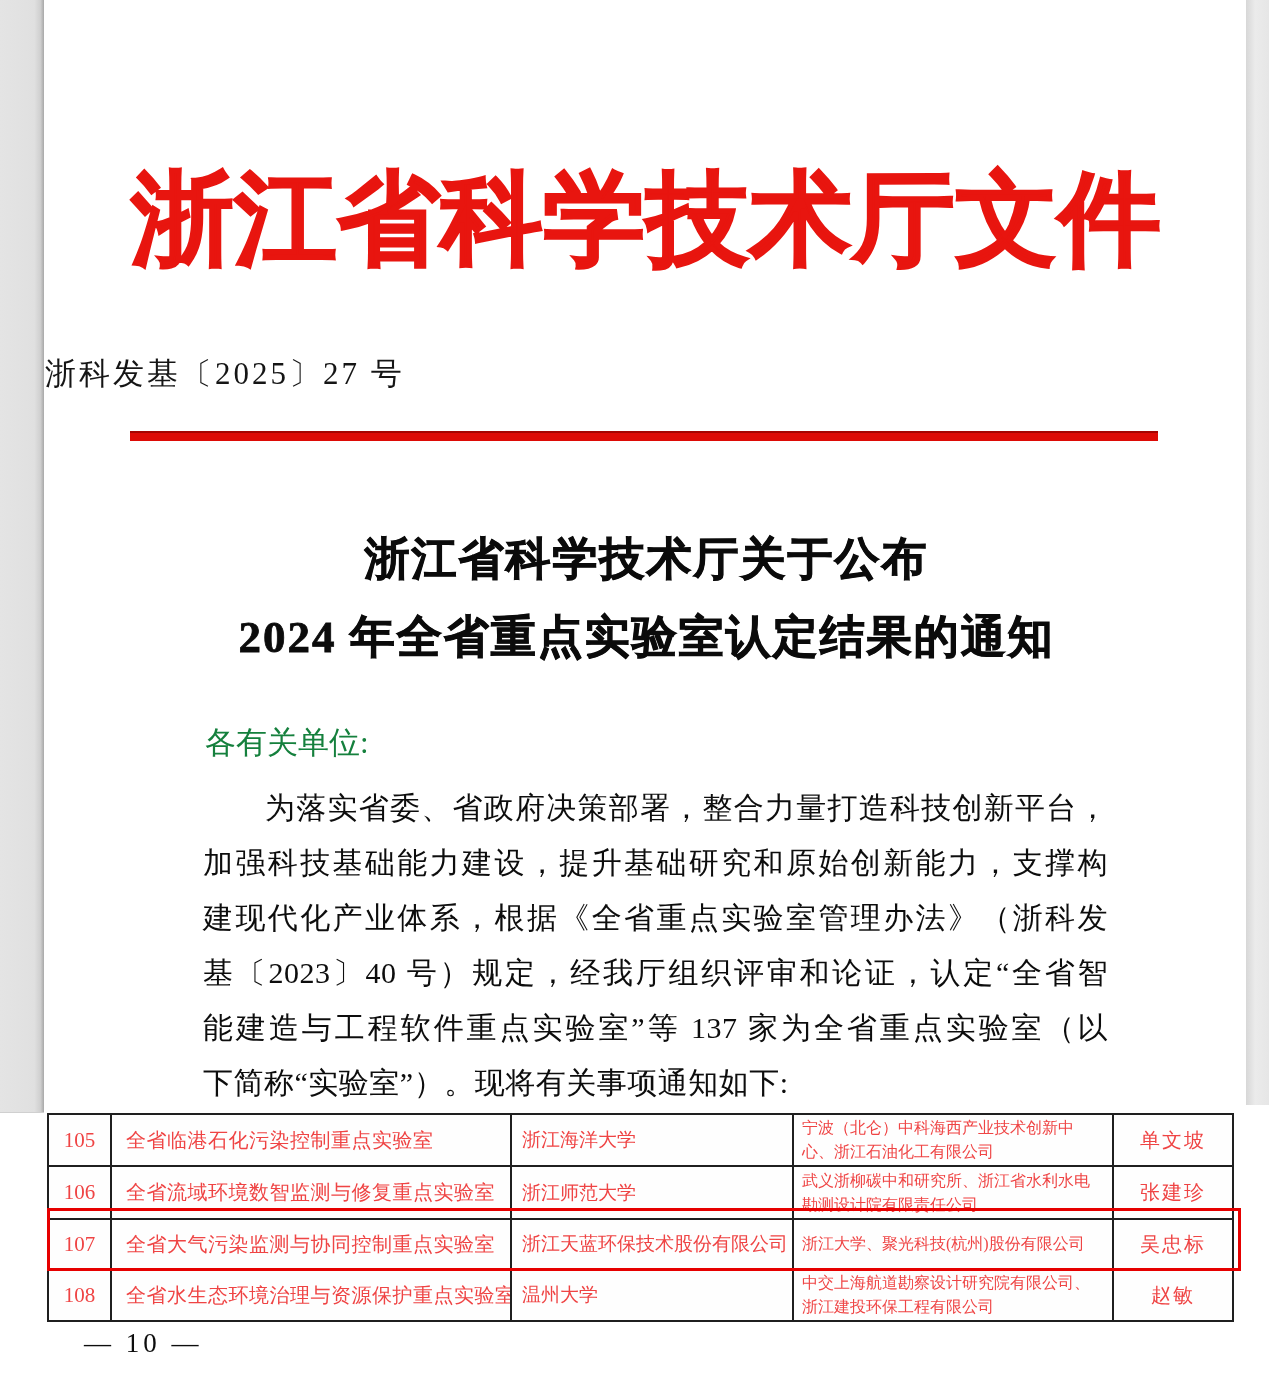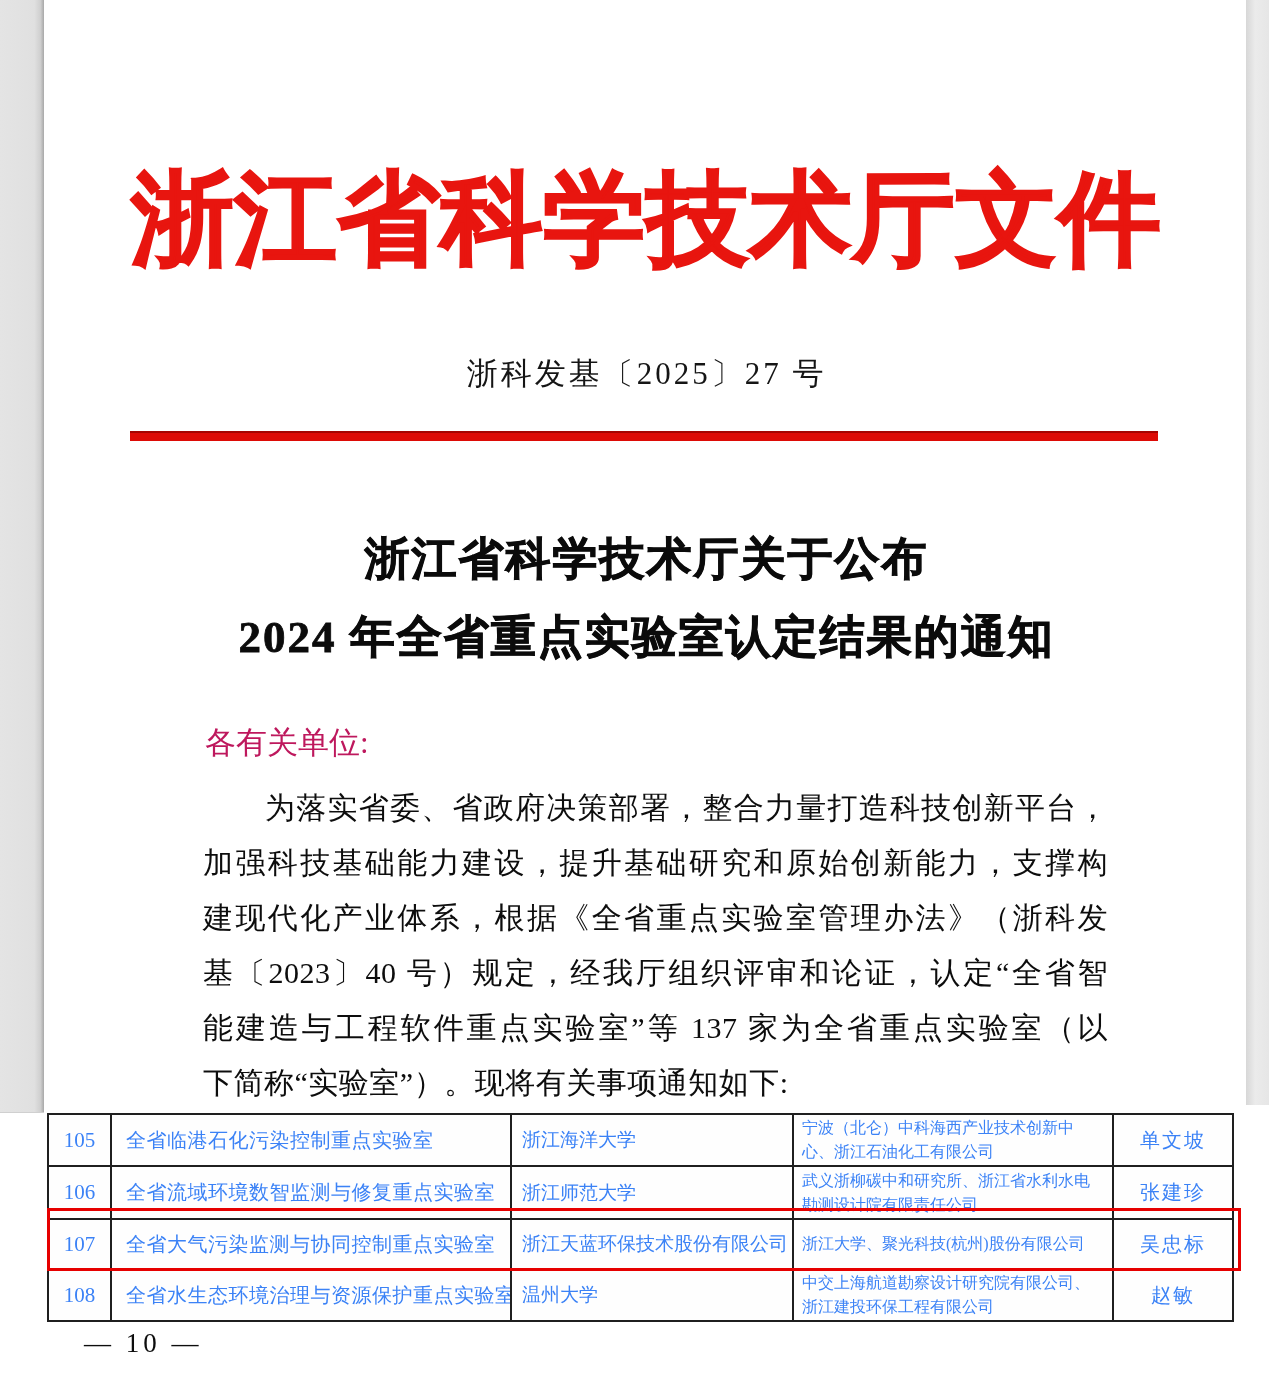--- a/index.html
+++ b/index.html
@@ -16,49 +16,49 @@
   .strip-right{
     position:absolute;right:0;top:0;width:23px;height:1105px;
     background:linear-gradient(to right,#d7d7d7 0%,#ebebeb 40%,#e6e6e6 100%);
   }
   .letterhead{
     position:absolute;left:45px;right:21px;top:140px;text-align:center;
     font-size:102px;line-height:160px;font-weight:900;color:var(--letterhead_red);
     -webkit-text-stroke:2px var(--letterhead_red);letter-spacing:1px;white-space:nowrap;font-family:Liberation Serif, serif;
   }
   .doc-number{
-    position:absolute;left:45px;right:21px;top:352px;text-align:center;
+    position:absolute;left:45px;right:21px;top:352px;text-align:left;
     font-size:31px;line-height:44px;letter-spacing:3px;color:#151515;
   }
   .red-rule{
     position:absolute;left:130px;top:431px;width:1028px;height:10px;
     background:var(--rule_red);border-top:2px solid #a50401;box-sizing:border-box;
   }
   .notice-title{
     position:absolute;left:45px;right:21px;top:520px;text-align:center;
     font-size:45px;line-height:78px;font-weight:900;color:#0b0b0b;
     -webkit-text-stroke:0.8px #0b0b0b;letter-spacing:2px;
   }
   .salutation{
-    position:absolute;left:205px;top:722px;font-size:31px;line-height:42px;color:#be185d;
+    position:absolute;left:205px;top:722px;font-size:31px;line-height:42px;color:#15803d;
   }
   .body-text{
     position:absolute;left:203px;top:780px;width:905px;font-size:30px;color:#0d0d0d;
   }
   .body-text .line{line-height:55px;height:55px;letter-spacing:0.5px;}
   .body-text .j{text-align:justify;text-align-last:justify;}
   .body-text .indent{padding-left:62px;}
   
   .results-table{
     position:absolute;left:47px;top:1113px;width:1185px;
     border-collapse:collapse;table-layout:fixed;background:#fefefe;
   }
   .results-table td{
     border:2px solid var(--table_border);vertical-align:middle;
-    font-size:20px;color:#3b82f6;box-sizing:border-box;overflow:hidden;
+    font-size:20px;color:#ef4444;box-sizing:border-box;overflow:hidden;
   }
   .results-table .c-no{text-align:center;font-size:21px;}
   .results-table .c-lab{padding:1px 16px 1px 14px;white-space:nowrap;letter-spacing:0.5px;}
   .results-table .c-host{padding:1px 4px 1px 10px;white-space:nowrap;font-size:19px;}
   .results-table .c-partners{padding:1px 8px;line-height:24px;font-size:16px;}
   .results-table .c-director{text-align:center;letter-spacing:2px;}
   .highlight-box{
     position:absolute;left:47px;top:1208px;width:1194px;height:63px;
     border:3px solid var(--highlight_red);box-sizing:border-box;pointer-events:none;
   }

